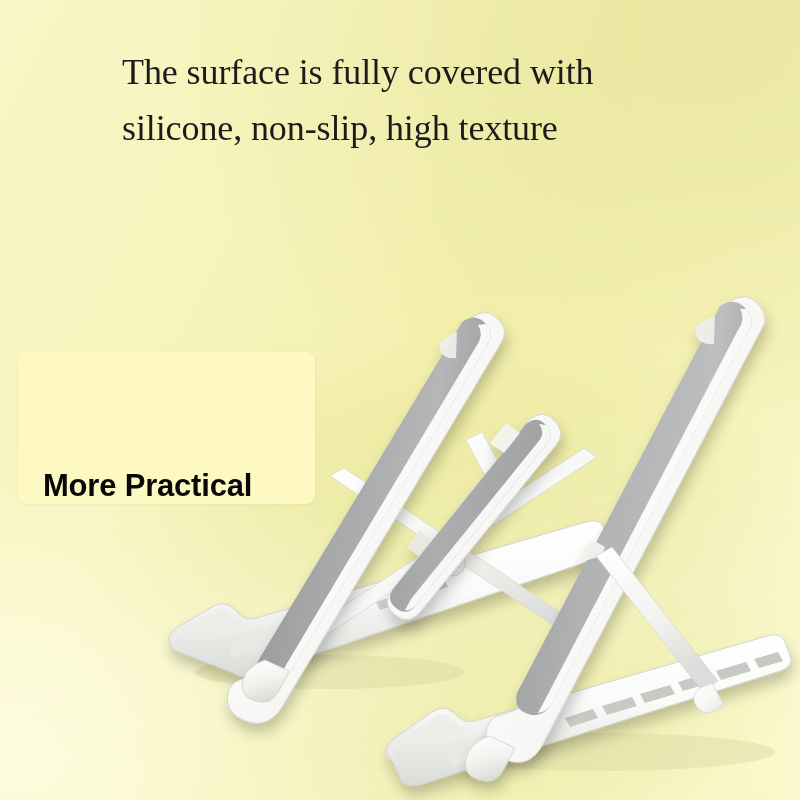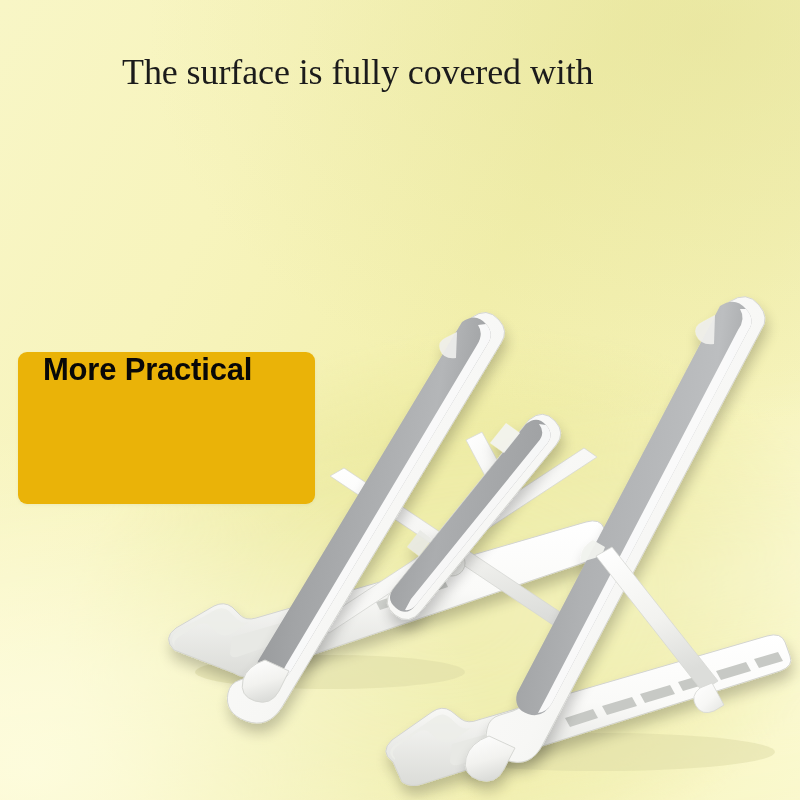--- a/index.html
+++ b/index.html
@@ -72,25 +72,25 @@
   }
   .headline .ln { display: block; }
 
   
   .badge {
     position: absolute;
     left: 18px;
     top: 352px;
     width: 297px;
     height: 152px;
-    background: #eab308;
+    background: #fef9c3;
     border-radius: 9px;
     box-shadow: 0 1px 3px rgba(140,136,90,0.10);
     display: flex;
-    align-items: flex-start;
+    align-items: flex-end;
   }
   .badge-label {
     padding-left: 25px;
     font-size: 31px;
     font-weight: bold;
     color: #080808;
     letter-spacing: -0.2px;
     white-space: nowrap;
   }
 
@@ -285,19 +285,20 @@
 
       <g>
         <path d="M596 556 l16 -9 106 134 -16 10 z" fill="url(#gWhite2)" stroke="#D6D7D3" stroke-width="0.8"></path>
         <path d="M700 688 q-10 8 -4 18 q6 10 18 5 l10 -6 -12 -22 z" fill="url(#gWhite)" stroke="#D6D7D3" stroke-width="0.8"></path>
       </g>
     </svg>
   </div>
 
   <div class="headline">
     <span class="ln">The surface is fully covered with</span>
+    <span class="ln">silicone, non-slip, high texture</span>
   </div>
 
   <div class="badge">
     <span class="badge-label">More Practical</span>
   </div>
 
 </div>
 
 </body></html>

